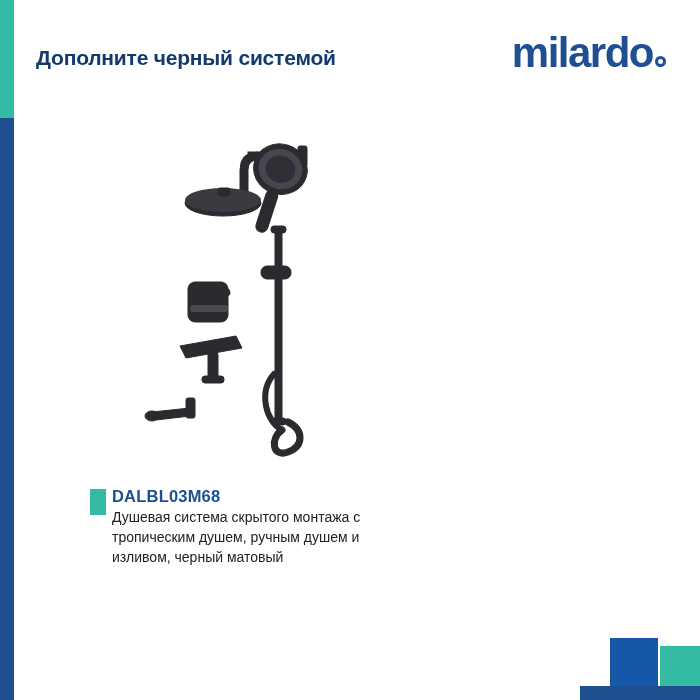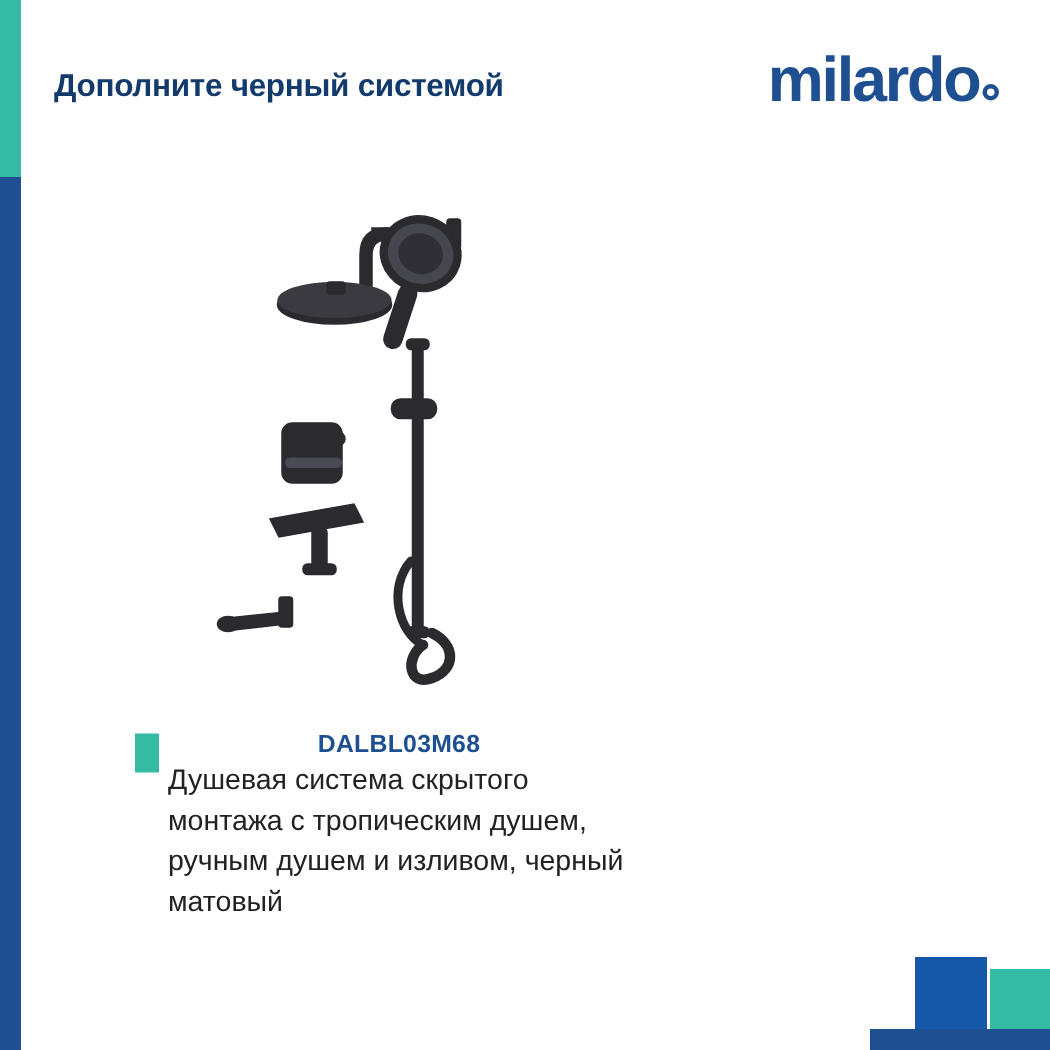--- a/index.html
+++ b/index.html
@@ -125,24 +125,23 @@
   }
   .caption-inner {
     padding-left: 22px;
   }
   .sku {
     font-size: 16.5px;
     font-weight: bold;
     color: #1d4f91;
     margin: 0 0 2px 0;
     letter-spacing: 0.2px;
-    text-align: center;
   }
   .desc {
-    font-size: 19px;
+    font-size: 14px;
     line-height: 1.42;
     color: #222222;
     margin: 0;
   }
 </style>
 </head>
 <body>
 
 <div class="slide">
 

